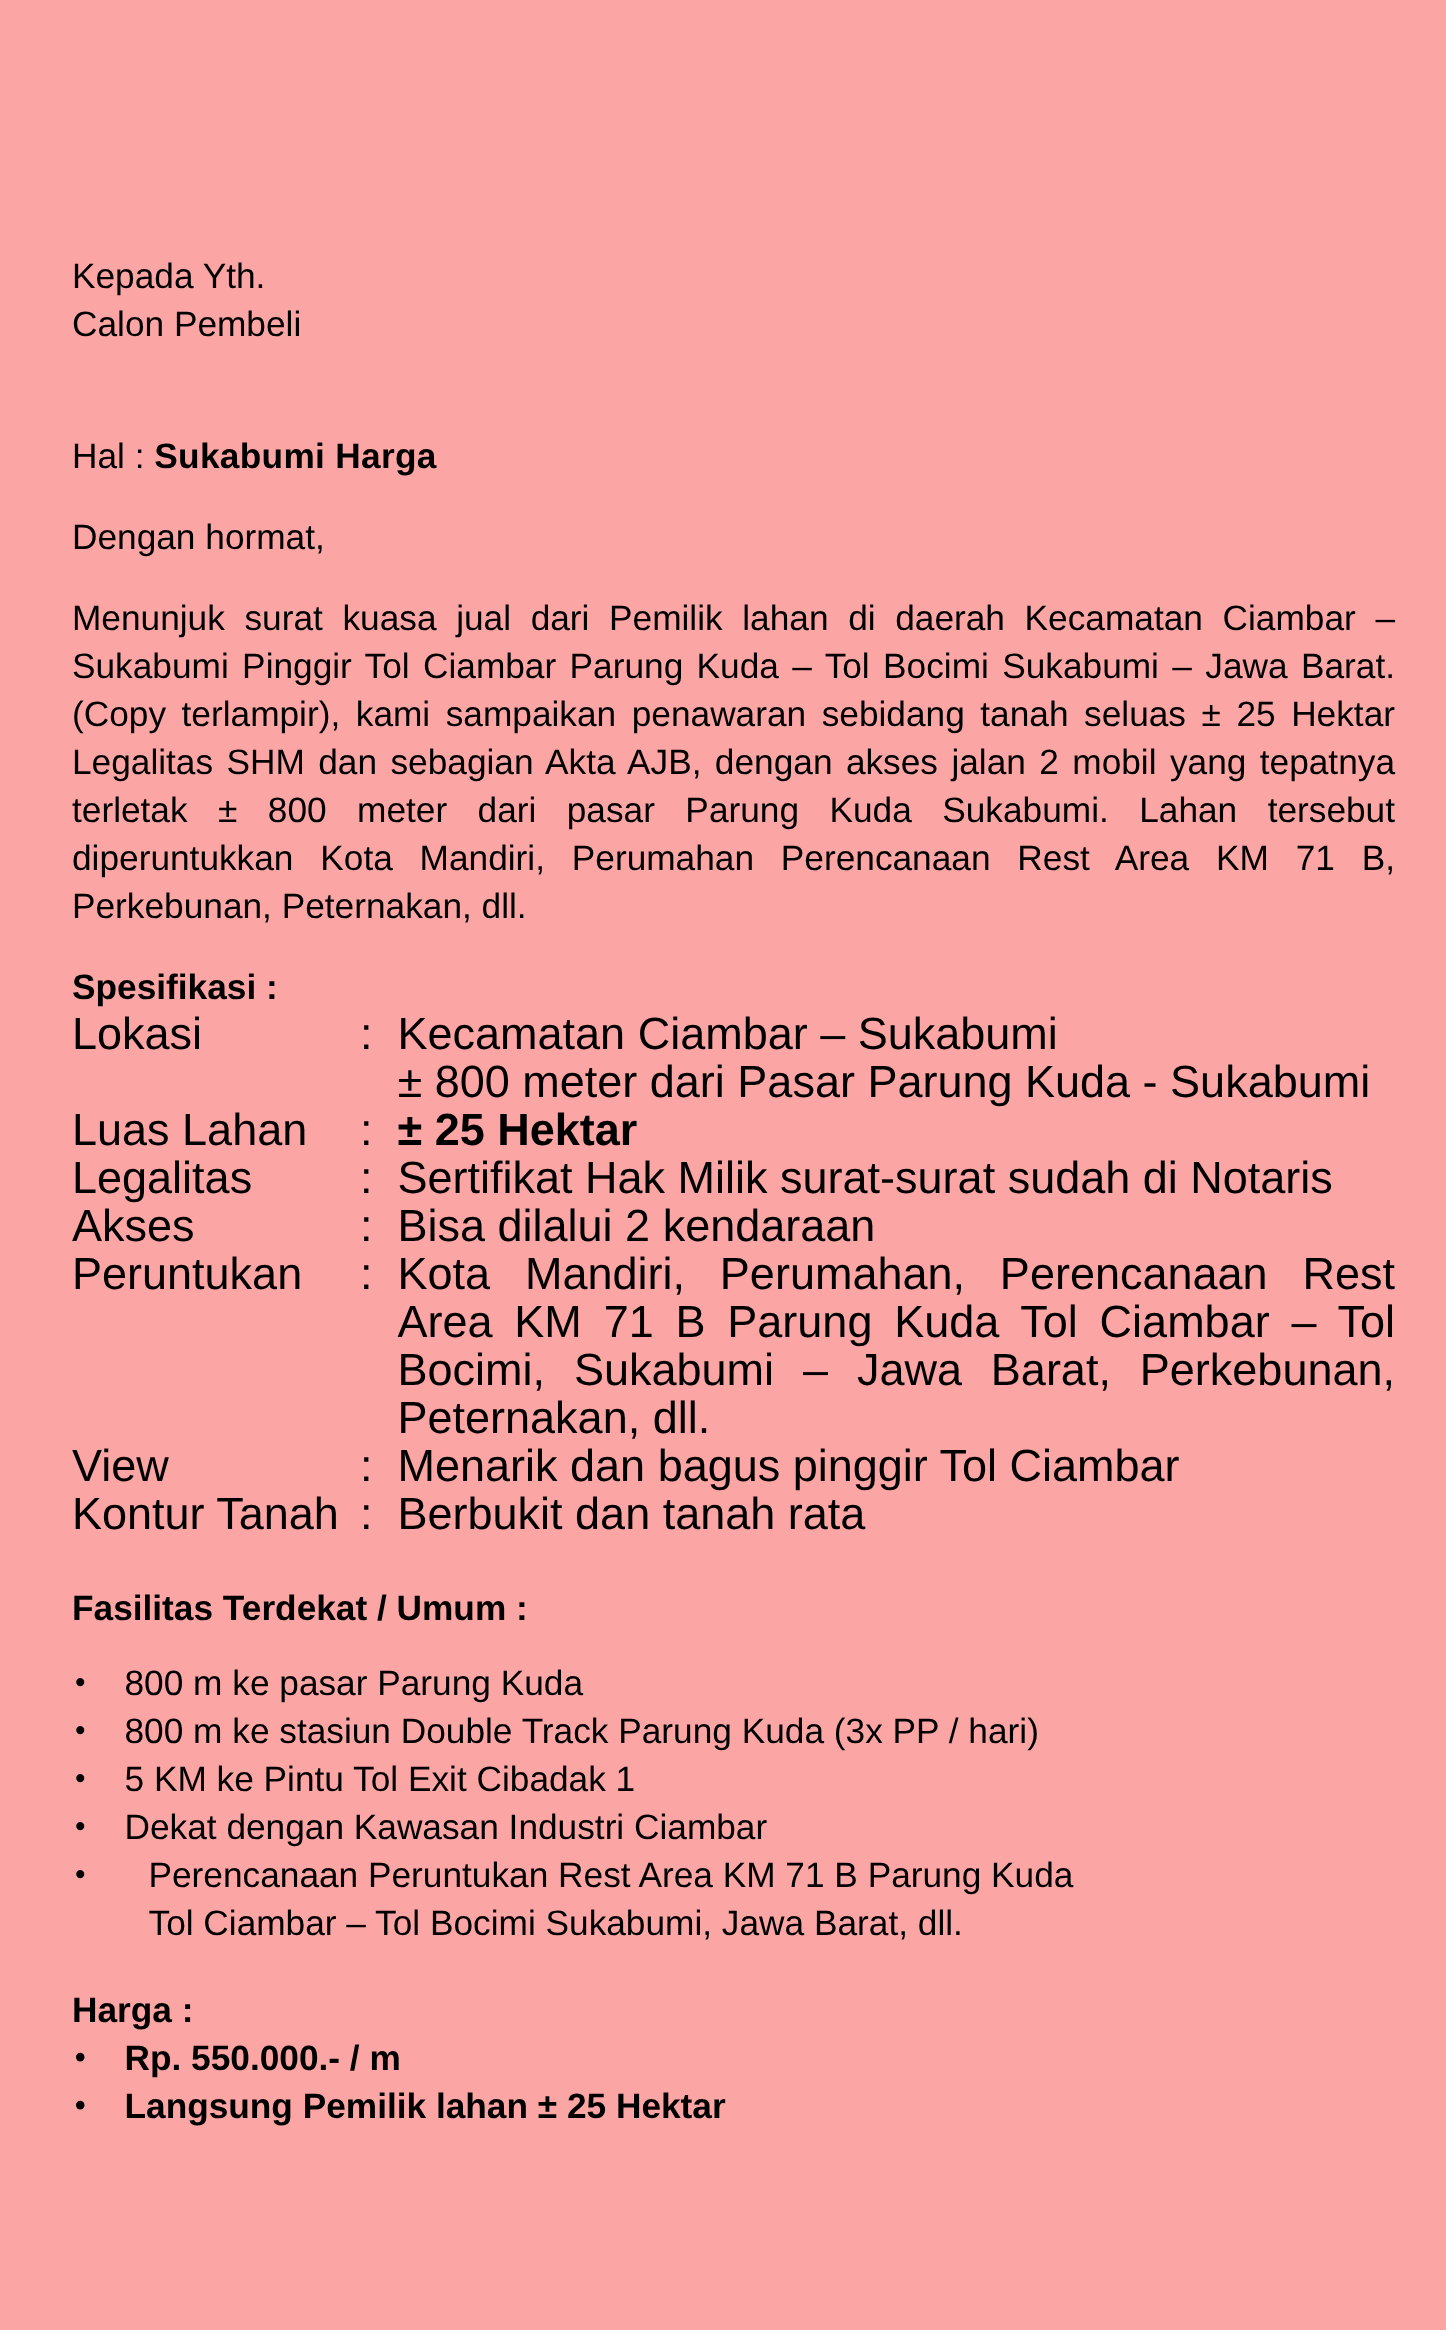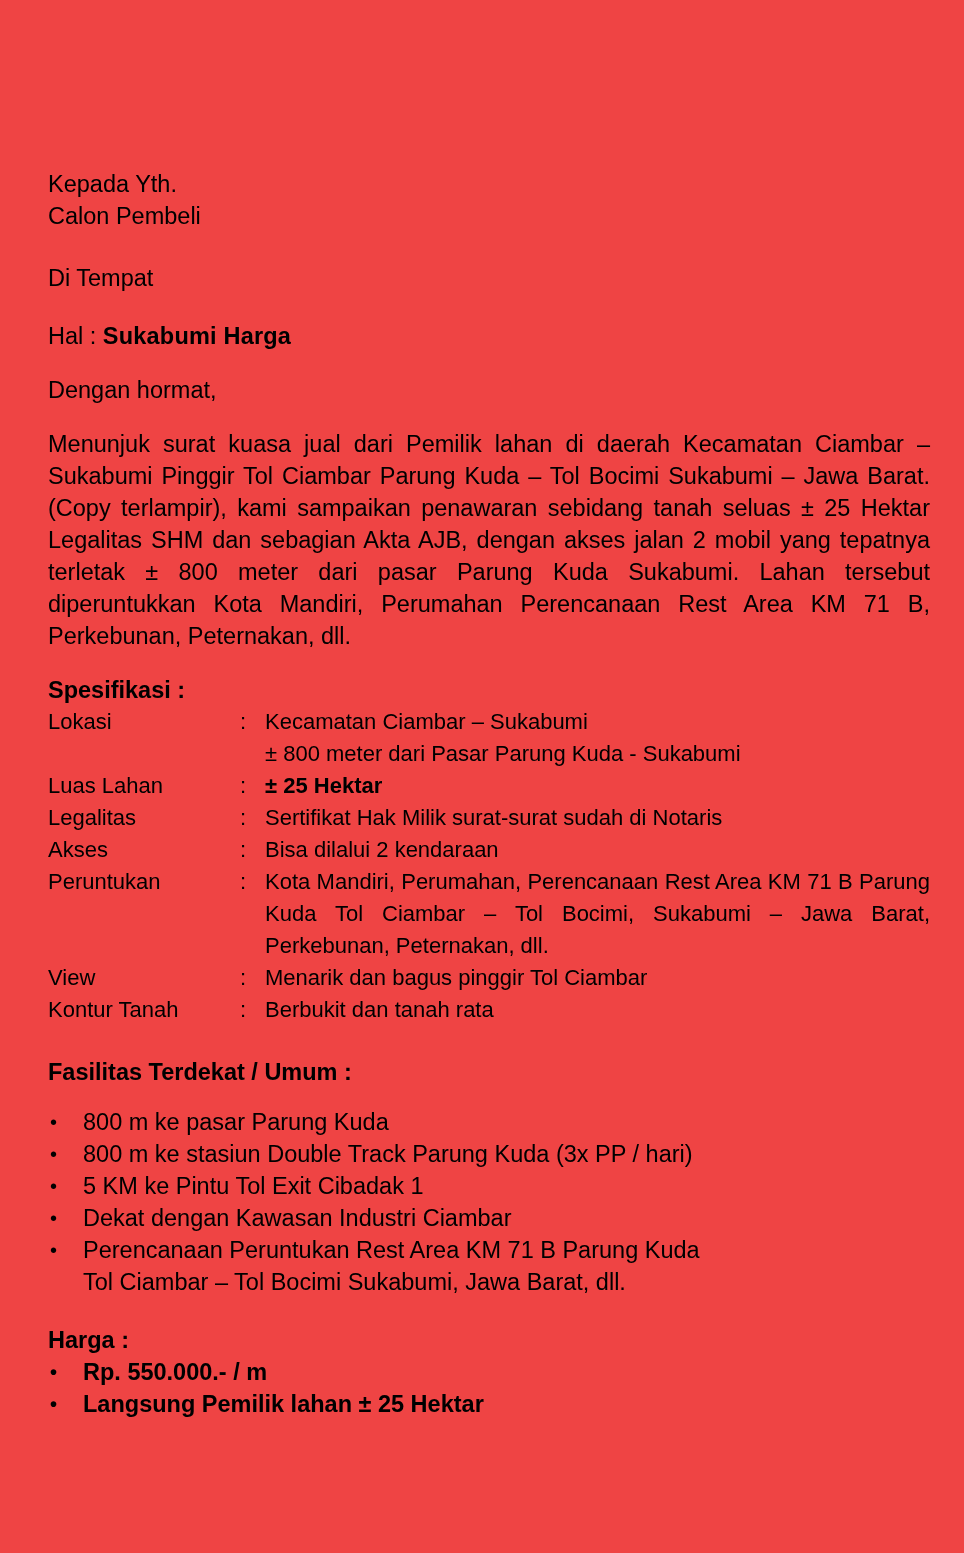--- a/index.html
+++ b/index.html
@@ -14,21 +14,21 @@
     height: 1553px;
     font-family: "Liberation Sans", sans-serif;
     color: #000000;
     -webkit-font-smoothing: antialiased;
   }
 
   .page {
     position: relative;
     width: 964px;
     height: 1553px;
-    background: #ef4444;
+    background: #fca5a5;
     padding: 168px 34px 0 48px;
   }
 
   .doc-body {
     width: 882px;
     font-size: 23.5px;
     line-height: 32px;
   }
 
   
@@ -65,21 +65,21 @@
   }
 
   table.spec {
     border-collapse: collapse;
     width: 882px;
     table-layout: fixed;
   }
   table.spec td {
     padding: 0;
     vertical-align: top;
-    font-size: 22px;
+    font-size: 30px;
     line-height: 32px;
   }
   td.spec-label { width: 192px; white-space: nowrap; }
   td.spec-colon { width: 25px; }
   td.spec-value { width: 665px; }
   td.spec-value.justify {
     text-align: justify;
     text-justify: inter-word;
   }
   .bold { font-weight: 700; }
@@ -97,39 +97,38 @@
     line-height: 32px;
     font-size: 23.5px;
   }
   ul.bullets > li .dot {
     position: absolute;
     left: 2px;
     top: 0;
     line-height: 32px;
     font-size: 20px;
   }
-  ul.bullets > li .sub-line { display: block; }
+  ul.bullets > li .sub-line { display: block; margin-left: 16px; }
   ul.bullets.bold-list > li { font-weight: 700; }
 
   .nowrap { white-space: nowrap; }
 </style>
 </head>
 <body>
 
 <div class="page">
   <div class="doc-body">
 
     <div class="addressee">
       <span class="line">Kepada Yth.</span>
       <span class="line">Calon Pembeli</span>
     </div>
 
     <div class="spacer-30"></div>
 
-    <span class="di-tempat">Di Tempat</span>
 
     <div class="spacer-26"></div>
 
     <div class="subject">
       <span class="subject-label">Hal : </span><span class="subject-value">Sukabumi Harga</span>
     </div>
 
     <div class="spacer-22"></div>
 
     <span class="salutation">Dengan hormat,</span>

